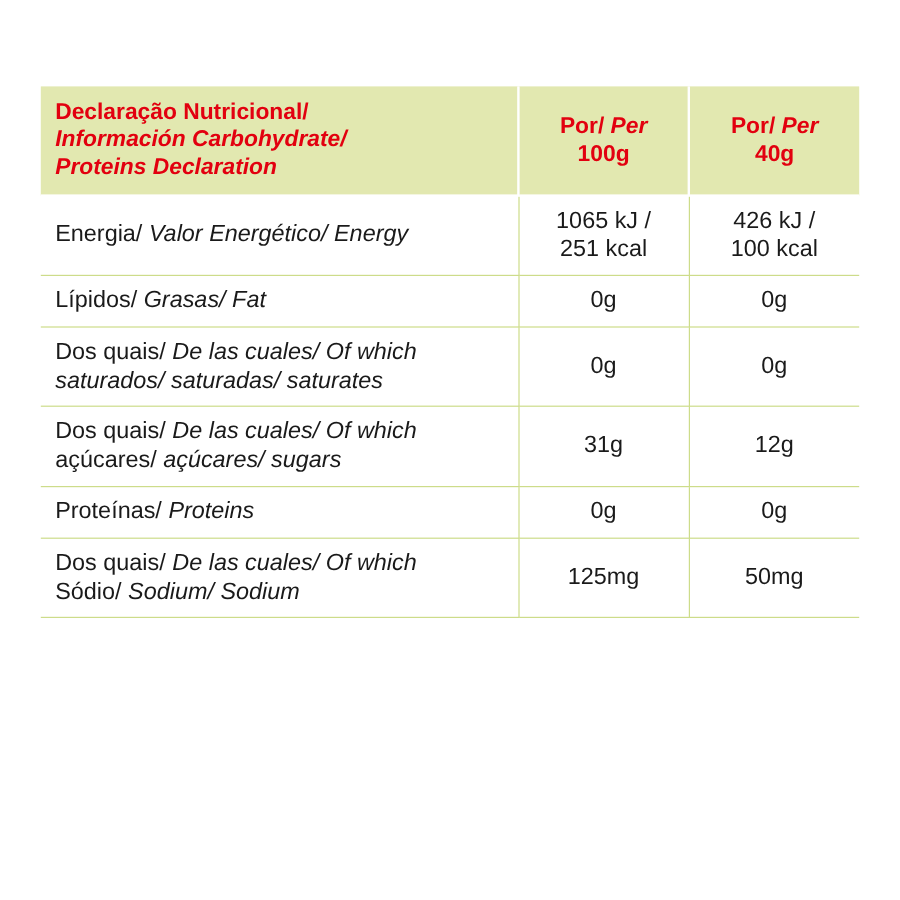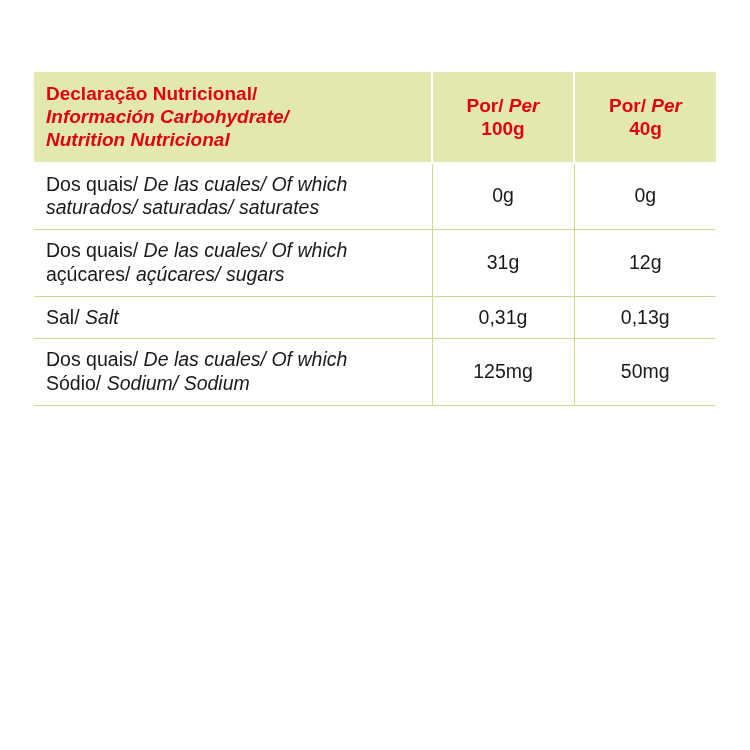--- a/index.html
+++ b/index.html
@@ -92,63 +92,77 @@
       <colgroup>
         <col class="c-label">
         <col class="c-v1">
         <col class="c-v2">
       </colgroup>
       <thead>
         <tr>
           <th class="head-label">
             <span class="lbl-line norm">Declaração Nutricional/</span>
             <span class="lbl-line ital">Información Carbohydrate/</span>
-            <span class="lbl-line ital">Nutrition Nutricional</span>
+            <span class="lbl-line ital">Proteins Declaration</span>
           </th>
           <th class="head-col">
             <span class="lbl-line"><span class="norm">Por/ </span><span class="ital">Per</span></span>
             <span class="lbl-line norm">100g</span>
           </th>
           <th class="head-col">
             <span class="lbl-line"><span class="norm">Por/ </span><span class="ital">Per</span></span>
             <span class="lbl-line norm">40g</span>
           </th>
         </tr>
       </thead>
       <tbody>
 
+        <tr>
+          <td class="label">
+            <span class="lbl-line"><span class="norm">Energia/ </span><span class="ital">Valor Energético/ Energy</span></span>
+          </td>
+          <td class="val v1">1065 kJ /<br>251 kcal</td>
+          <td class="val v2">426 kJ /<br>100 kcal</td>
+        </tr>
 
+        <tr>
+          <td class="label">
+            <span class="lbl-line"><span class="norm">Lípidos/ </span><span class="ital">Grasas/ Fat</span></span>
+          </td>
+          <td class="val v1">0g</td>
+          <td class="val v2">0g</td>
+        </tr>
 
         <tr>
           <td class="label">
             <span class="lbl-line"><span class="norm">Dos quais/ </span><span class="ital">De las cuales/ Of which</span></span>
             <span class="lbl-line ital">saturados/ saturadas/ saturates</span>
           </td>
           <td class="val v1">0g</td>
           <td class="val v2">0g</td>
         </tr>
 
 
         <tr>
           <td class="label">
             <span class="lbl-line"><span class="norm">Dos quais/ </span><span class="ital">De las cuales/ Of which</span></span>
             <span class="lbl-line"><span class="norm">açúcares/ </span><span class="ital">açúcares/ sugars</span></span>
           </td>
           <td class="val v1">31g</td>
           <td class="val v2">12g</td>
         </tr>
 
-
         <tr>
           <td class="label">
-            <span class="lbl-line"><span class="norm">Sal/ </span><span class="ital">Salt</span></span>
+            <span class="lbl-line"><span class="norm">Proteínas/ </span><span class="ital">Proteins</span></span>
           </td>
-          <td class="val v1">0,31g</td>
-          <td class="val v2">0,13g</td>
+          <td class="val v1">0g</td>
+          <td class="val v2">0g</td>
         </tr>
+
 
         <tr>
           <td class="label">
             <span class="lbl-line"><span class="norm">Dos quais/ </span><span class="ital">De las cuales/ Of which</span></span>
             <span class="lbl-line"><span class="norm">Sódio/ </span><span class="ital">Sodium/ Sodium</span></span>
           </td>
           <td class="val v1">125mg</td>
           <td class="val v2">50mg</td>
         </tr>
 

